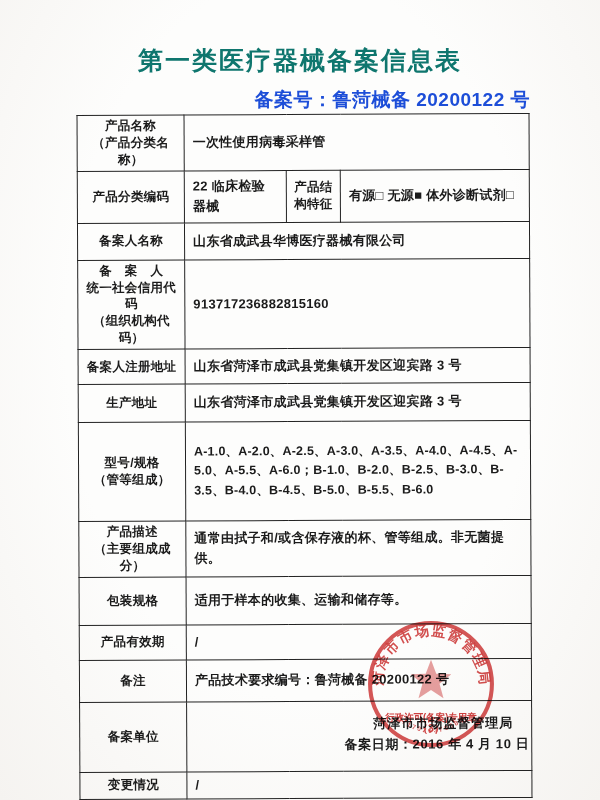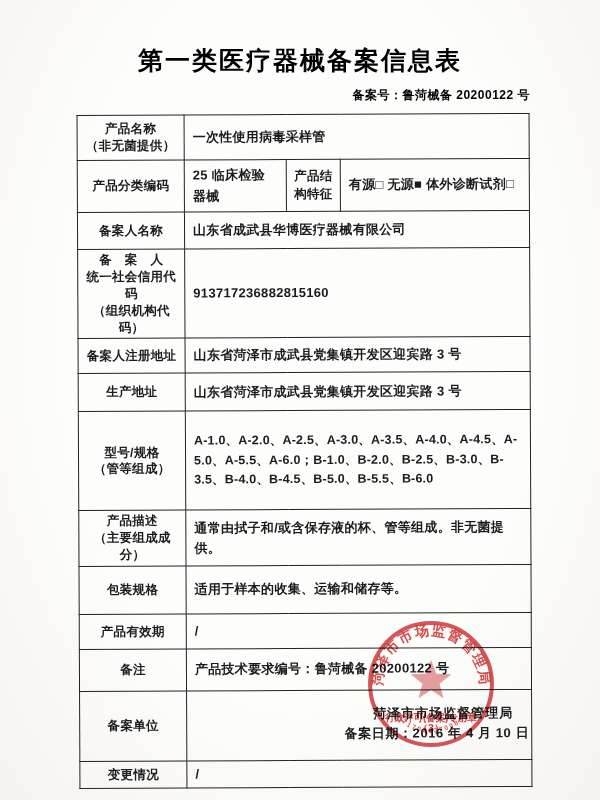--- a/index.html
+++ b/index.html
@@ -9,26 +9,26 @@
     font-family:"Liberation Sans", sans-serif;
     color:#1b1b1b;
     overflow:hidden;
   }
   .page{position:relative;width:600px;height:800px;}
 
   .doc-title{
     position:absolute;top:44px;left:0;width:100%;
     text-align:center;
     font-size:25px;font-weight:700;letter-spacing:2px;
-    color:#000000;
+    color:#0f766e;
   }
   .record-no{
     position:absolute;top:87px;right:70px;
-    font-size:12px;font-weight:700;letter-spacing:0.5px;
-    color:#000000;
+    font-size:19px;font-weight:700;letter-spacing:0.5px;
+    color:#1d4ed8;
   }
 
   .table-wrap{
     position:absolute;left:78px;top:114px;width:452px;
     transform:rotate(-0.25deg);
   }
   table.reg{
     border-collapse:collapse;width:452px;table-layout:fixed;
   }
   table.reg td{
@@ -90,26 +90,26 @@
     <table class="reg">
       <colgroup>
         <col style="width:107px">
           <col style="width:102px">
           <col style="width:54px">
           <col style="width:189px">
       </colgroup>
       <tbody>
           <tr class="r0">
         <td class="lbl">产品名称
-（非无菌提供）</td>
+（产品分类名称）</td>
         <td class="val" colspan="3">一次性使用病毒采样管</td>
       </tr>
       <tr class="r1">
         <td class="lbl">产品分类编码</td>
-        <td class="val">25 临床检验器械</td>
+        <td class="val">22 临床检验器械</td>
         <td class="small-lbl">产品结构特征</td>
         <td class="val">有源□ 无源■ 体外诊断试剂□</td>
       </tr>
       <tr class="r2">
         <td class="lbl">备案人名称</td>
         <td class="val" colspan="3">山东省成武县华博医疗器械有限公司</td>
       </tr>
       <tr class="r3">
         <td class="lbl">备　案　人
 统一社会信用代码

